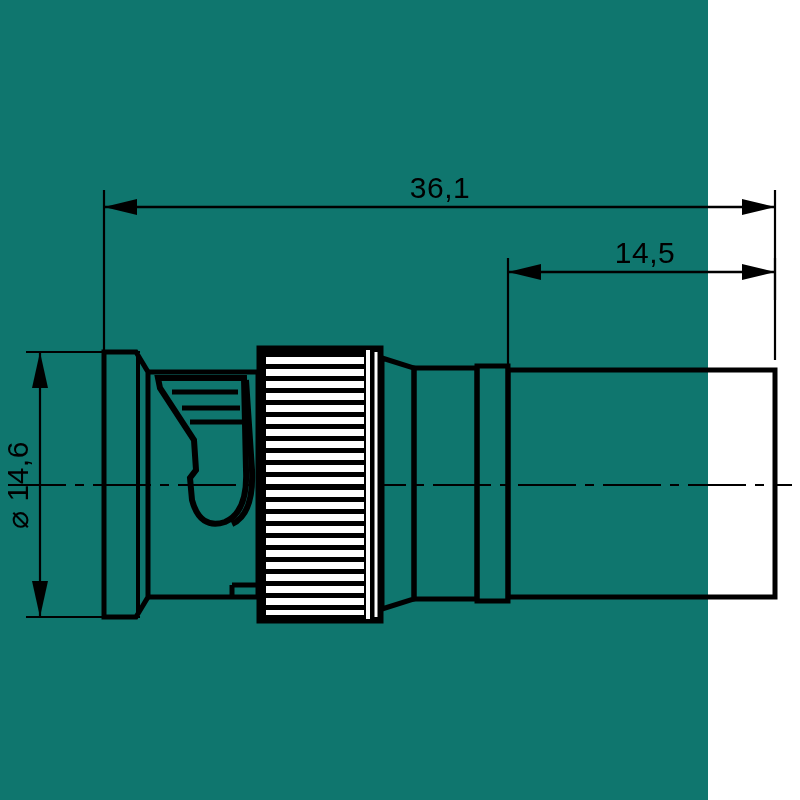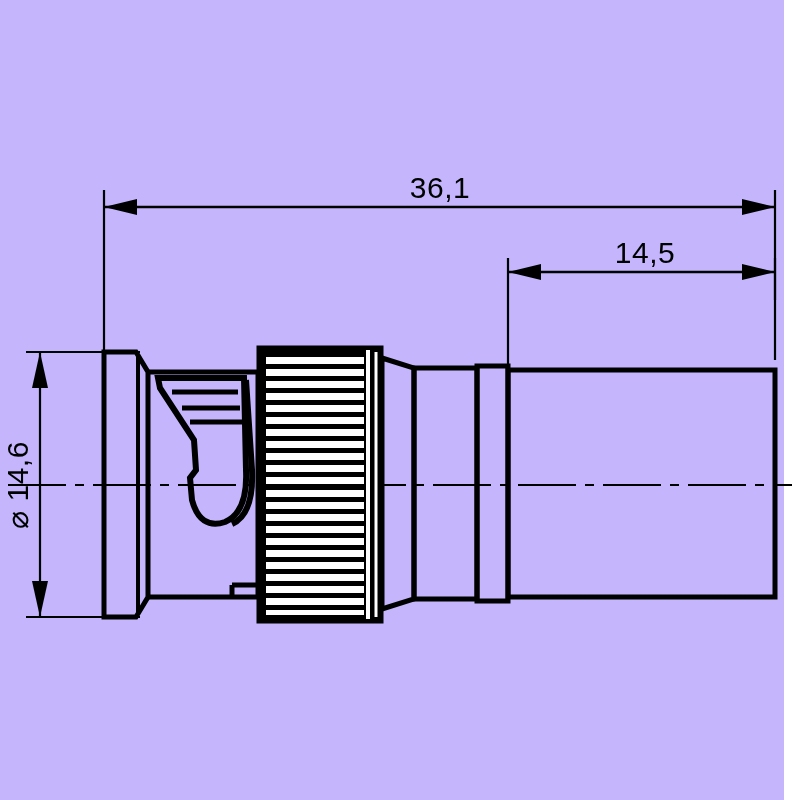--- a/index.html
+++ b/index.html
@@ -9,23 +9,23 @@
     background: #ffffff;
   }
   body {
     width: 800px;
     height: 800px;
     font-family: "Liberation Sans", sans-serif;
     overflow: hidden;
   }
   #drawing-root {
     position: relative;
-    width: 784px;
+    width: 708px;
     height: 800px;
-    background: #c4b5fd;
+    background: #0f766e;
   }
   #drawing-svg {
     position: absolute;
     left: 0;
     top: 0;
     width: 800px;
     height: 800px;
     display: block;
   }
   .dim-text {

